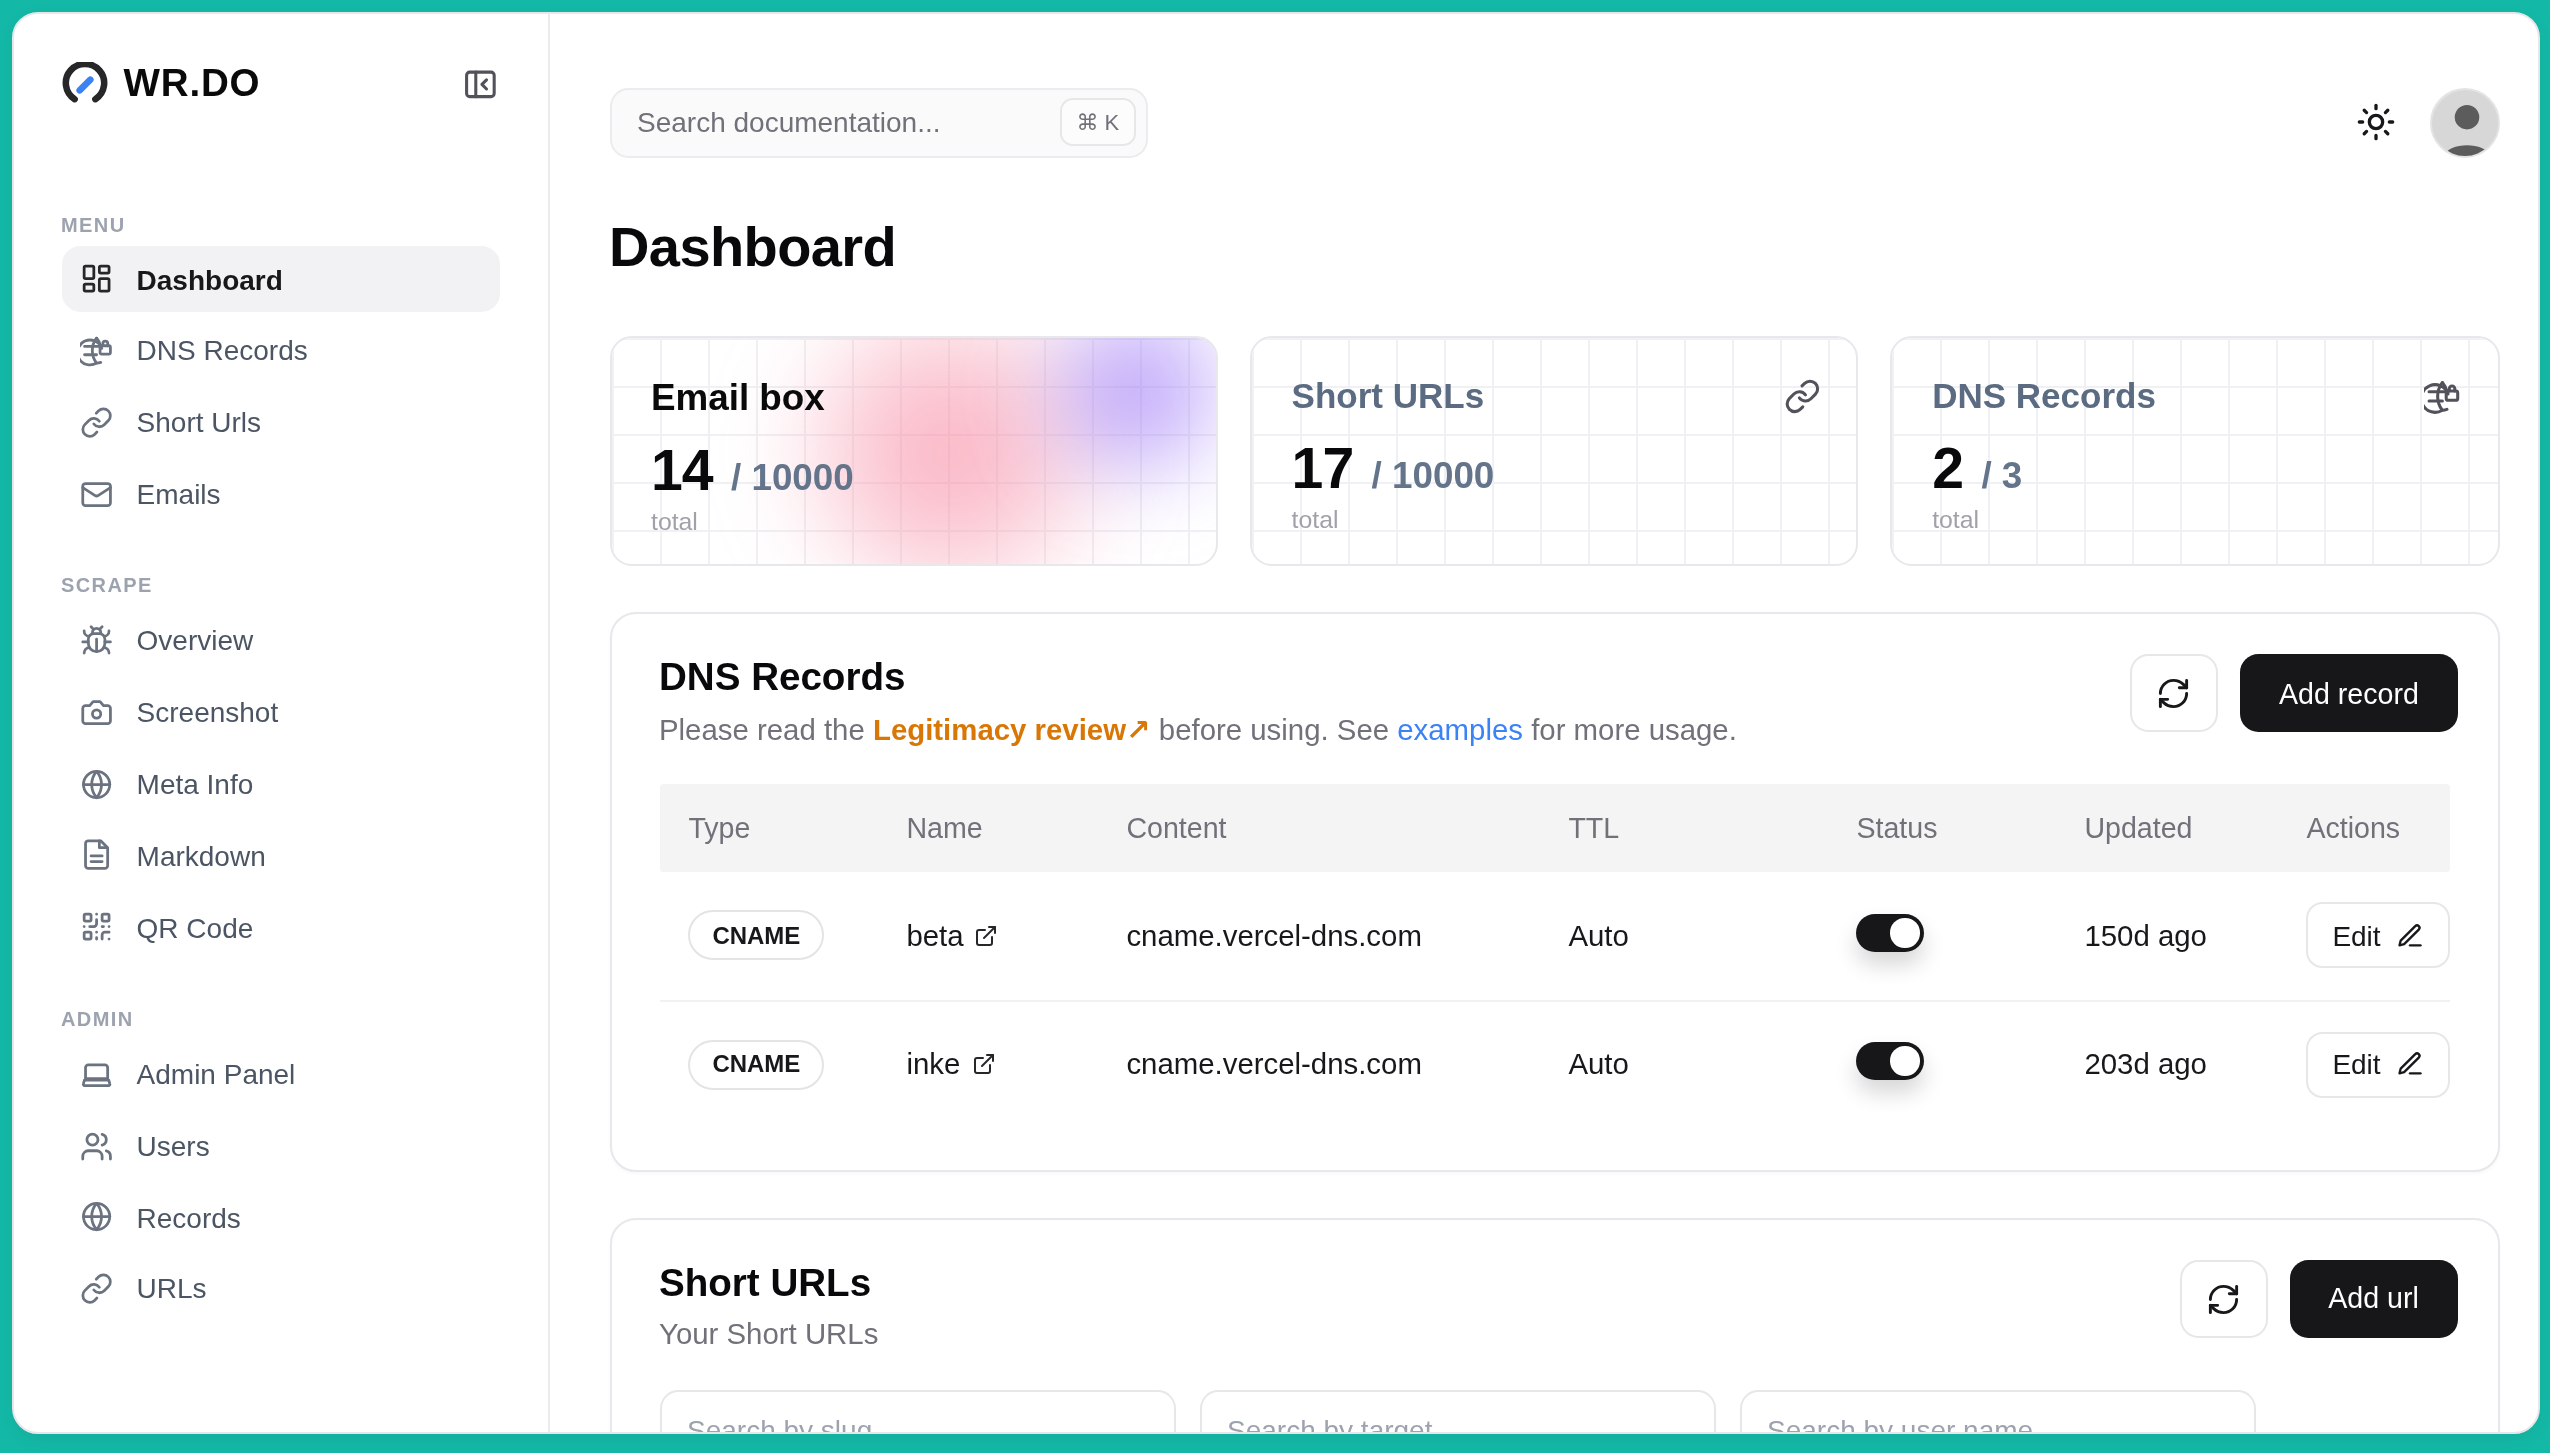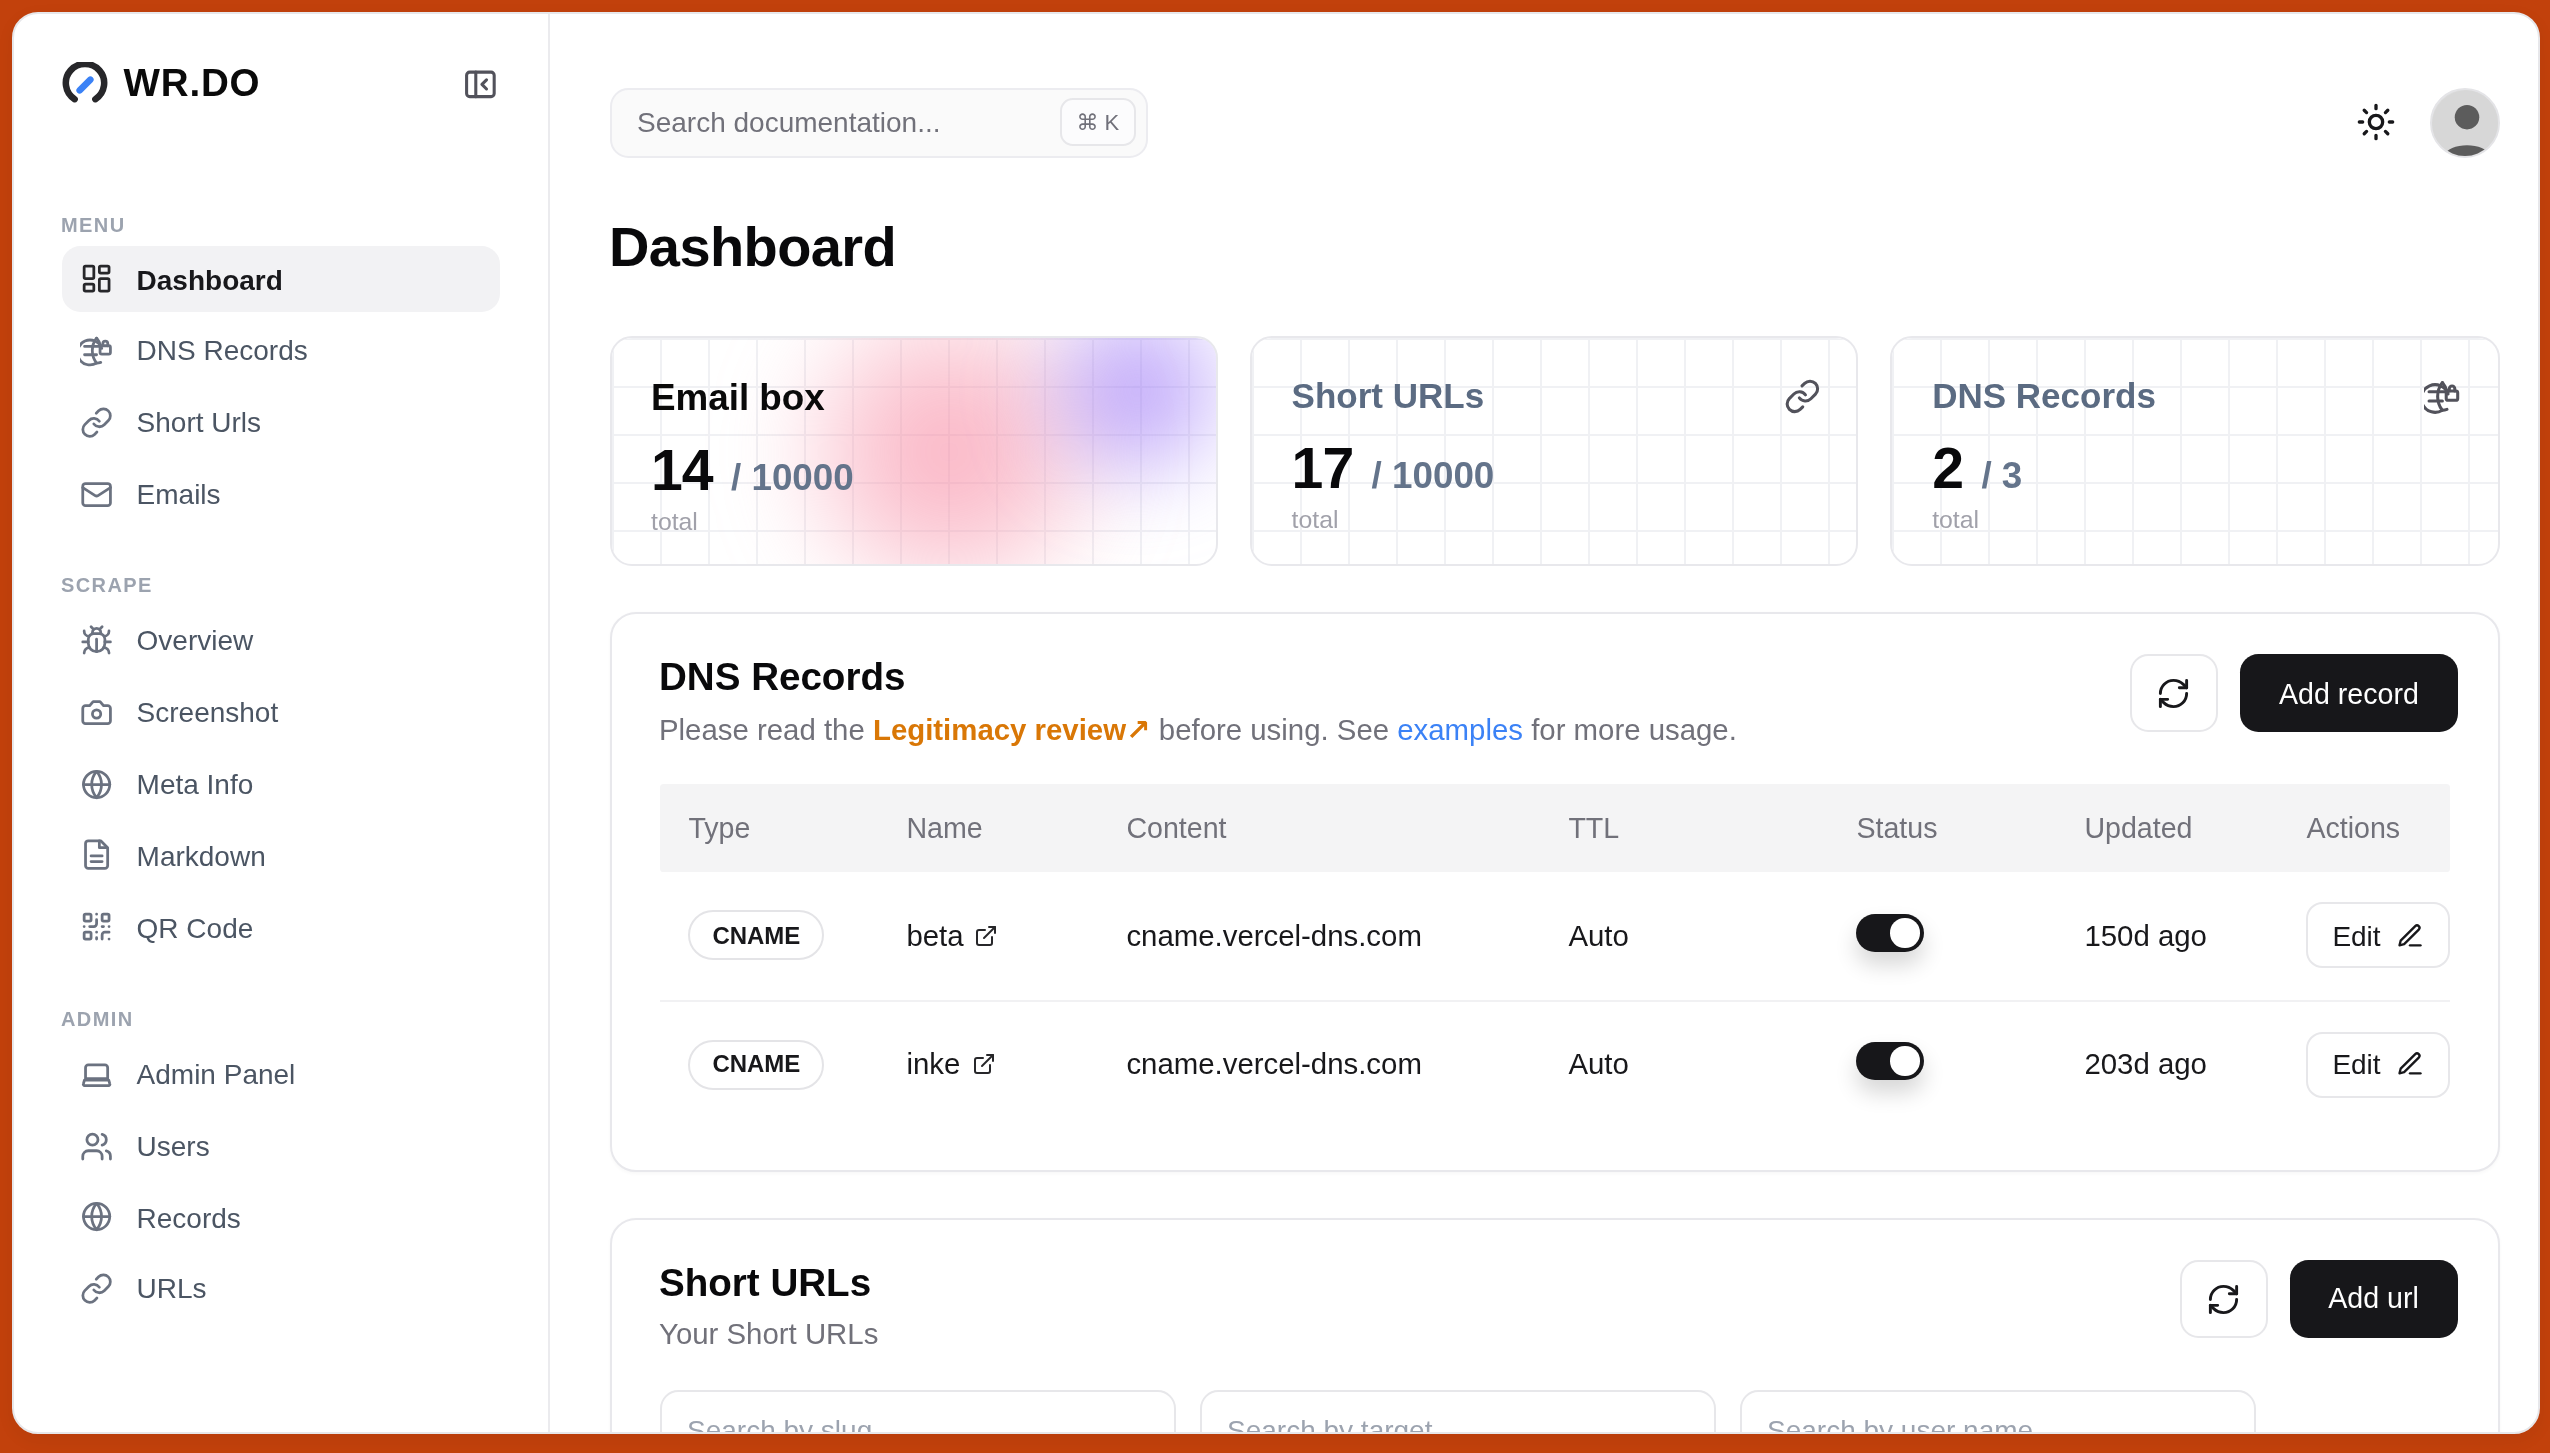--- a/index.html
+++ b/index.html
@@ -1,18 +1,18 @@
 <!DOCTYPE html>
 <html style="font-size:14.7px"><head>
 <meta charset="utf-8">
 <style>
   * { margin:0; padding:0; box-sizing:border-box; }
   html,body { background:#fff; }
   body { font-family:"Liberation Sans","DejaVu Sans",sans-serif; width:2550px; height:1454px; overflow:hidden; }
-  .screen { width:2550px; height:1454px; position:relative; overflow:hidden; background:#c2410c; }
+  .screen { width:2550px; height:1454px; position:relative; overflow:hidden; background:#14b8a6; }
   .scale { width:1275px; height:727px; transform:scale(2); transform-origin:0 0; position:relative; }
   svg { display:block; }
 
   .window { position:absolute; left:5.5px; top:5.5px; width:1264px; height:711px; background:#fff;
             border:0.9px solid #e7e7ea; border-radius:13px; box-shadow:0 2.8px 9.2px rgba(0,0,0,.05);
             display:flex; overflow:hidden; }
 
   
   .sidebar { width:268px; flex-shrink:0; border-right:0.9px solid #ebebee; padding:0 24px; }
   .logo-row { display:flex; align-items:center; gap:8.3px; margin-top:24px; }

